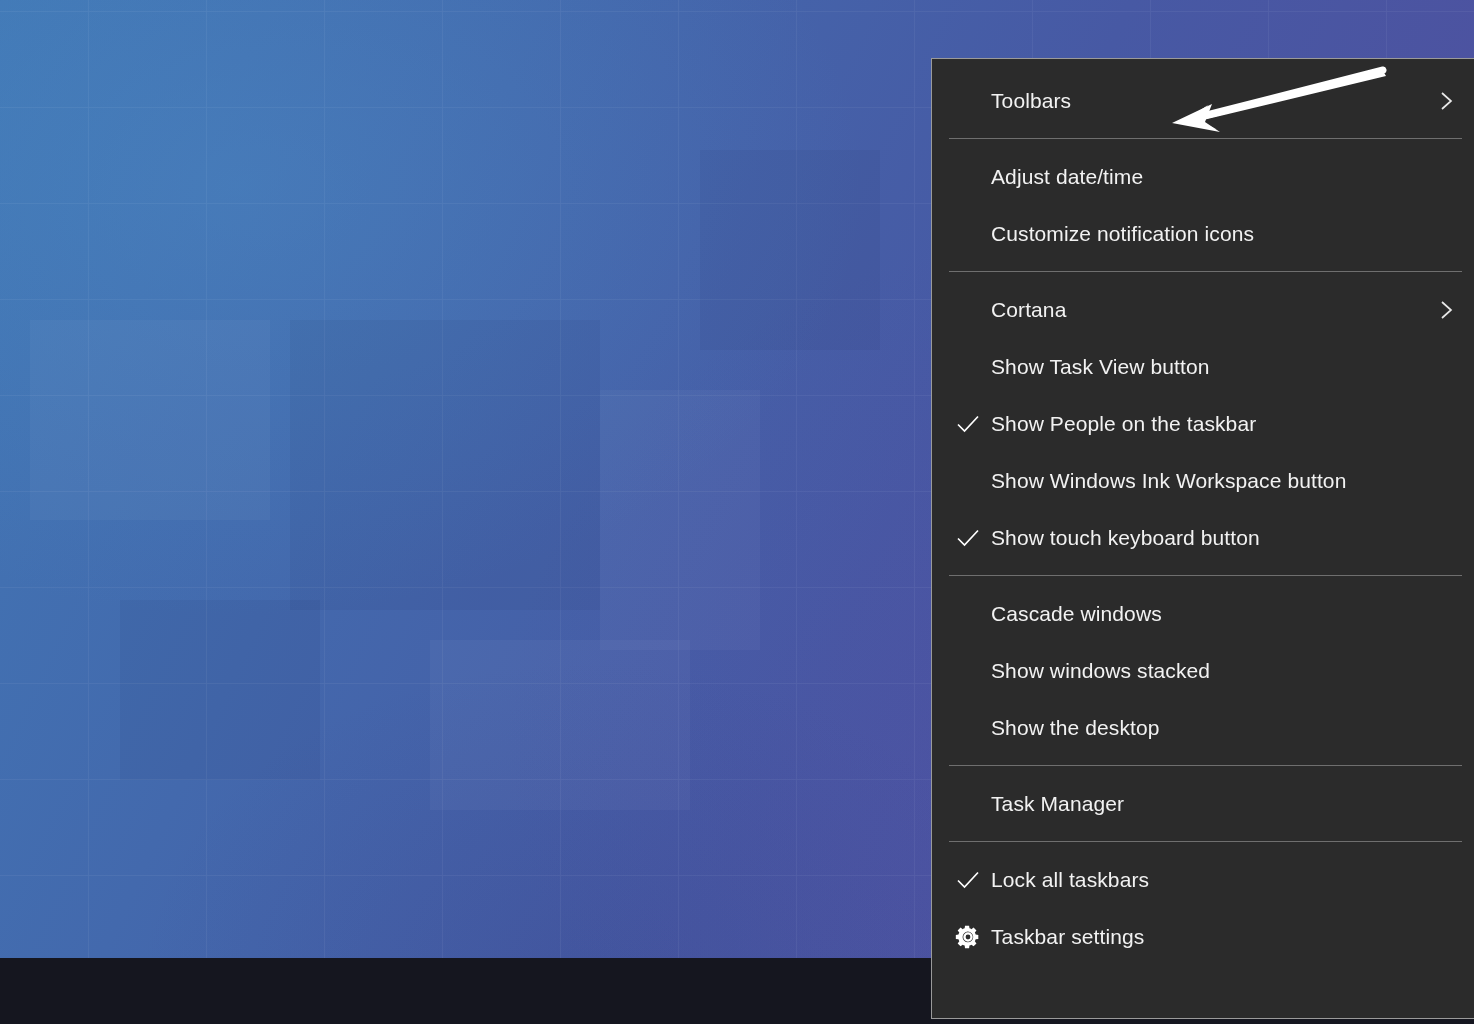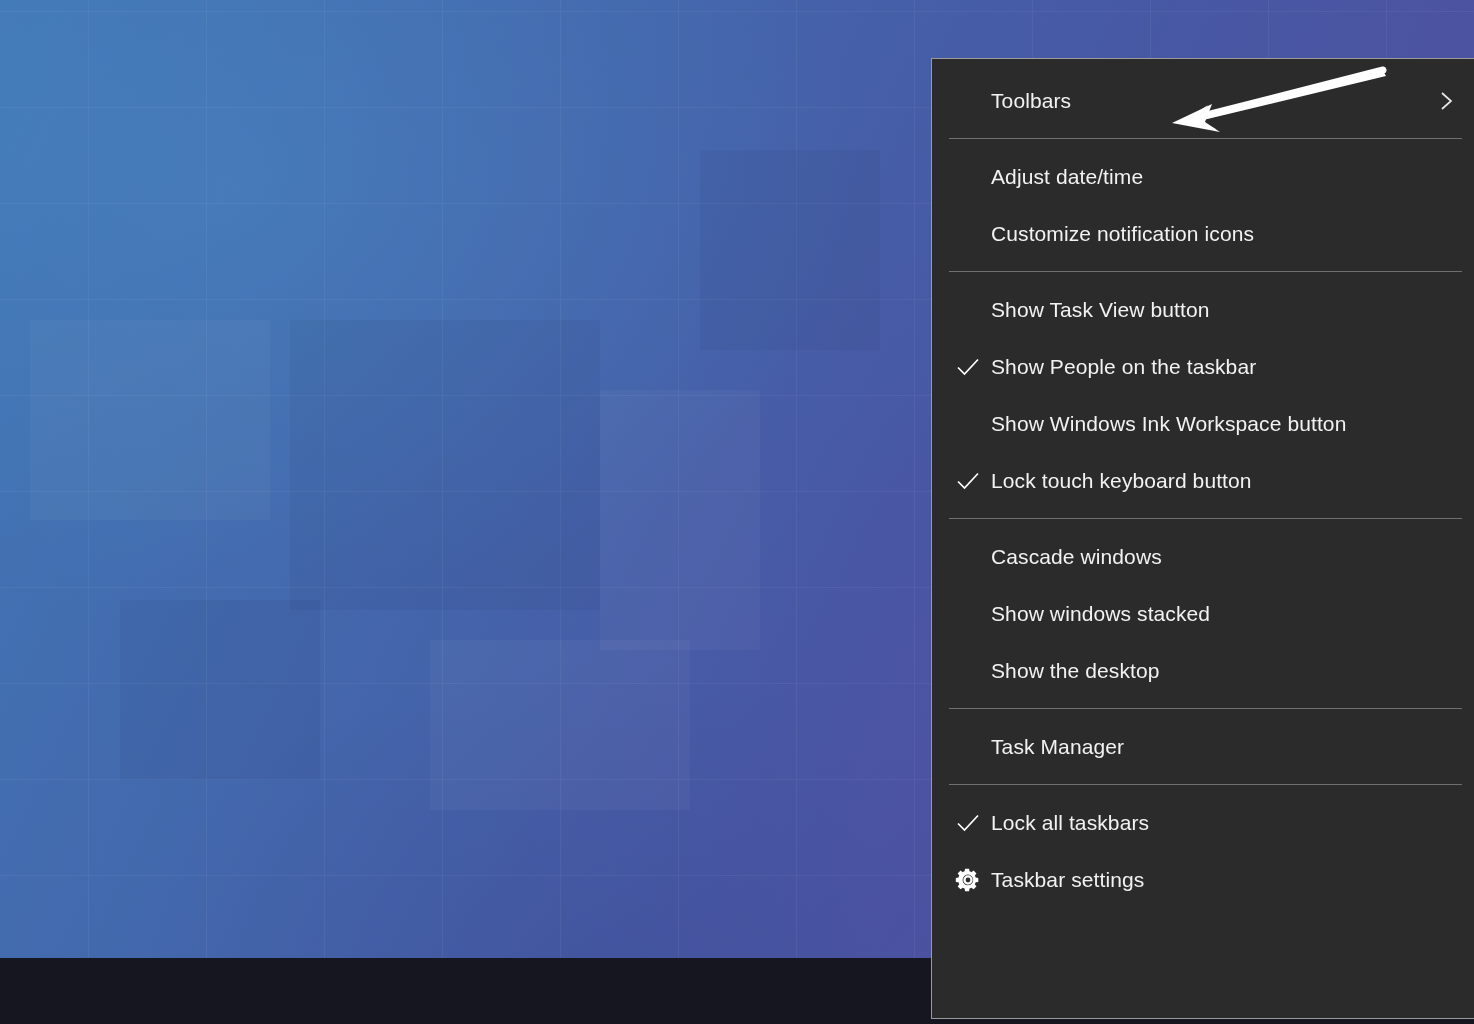--- a/index.html
+++ b/index.html
@@ -284,40 +284,48 @@
         <span>Customize notification icons</span>
       </div>
     </div>
 
     <div class="spacer-xs"></div>
     <div class="separator"></div>
     <div class="spacer-xs"></div>
 
     <div class="menu-group">
       <div class="menu-item">
+        <span>Cortana</span>
+        <span class="chev">
+          <svg width="24" height="24" viewBox="0 0 24 24" fill="none" stroke="#e8e8e8" stroke-width="1.7">
+            <path d="M8 4 L17 12 L8 20"></path>
+          </svg>
+        </span>
+      </div>
+      <div class="menu-item">
         <span>Show Task View button</span>
       </div>
       <div class="menu-item">
         <span class="check">
           <svg width="28" height="28" viewBox="0 0 28 28" fill="none" stroke="#ffffff" stroke-width="1.7">
             <path d="M4 14.5 L10.5 21 L24 6.5"></path>
           </svg>
         </span>
         <span>Show People on the taskbar</span>
       </div>
       <div class="menu-item">
         <span>Show Windows Ink Workspace button</span>
       </div>
       <div class="menu-item">
         <span class="check">
           <svg width="28" height="28" viewBox="0 0 28 28" fill="none" stroke="#ffffff" stroke-width="1.7">
             <path d="M4 14.5 L10.5 21 L24 6.5"></path>
           </svg>
         </span>
-        <span>Lock touch keyboard button</span>
+        <span>Show touch keyboard button</span>
       </div>
     </div>
 
     <div class="spacer-xs"></div>
     <div class="separator"></div>
     <div class="spacer-xs"></div>
 
     <div class="menu-group">
       <div class="menu-item">
         <span>Cascade windows</span>

